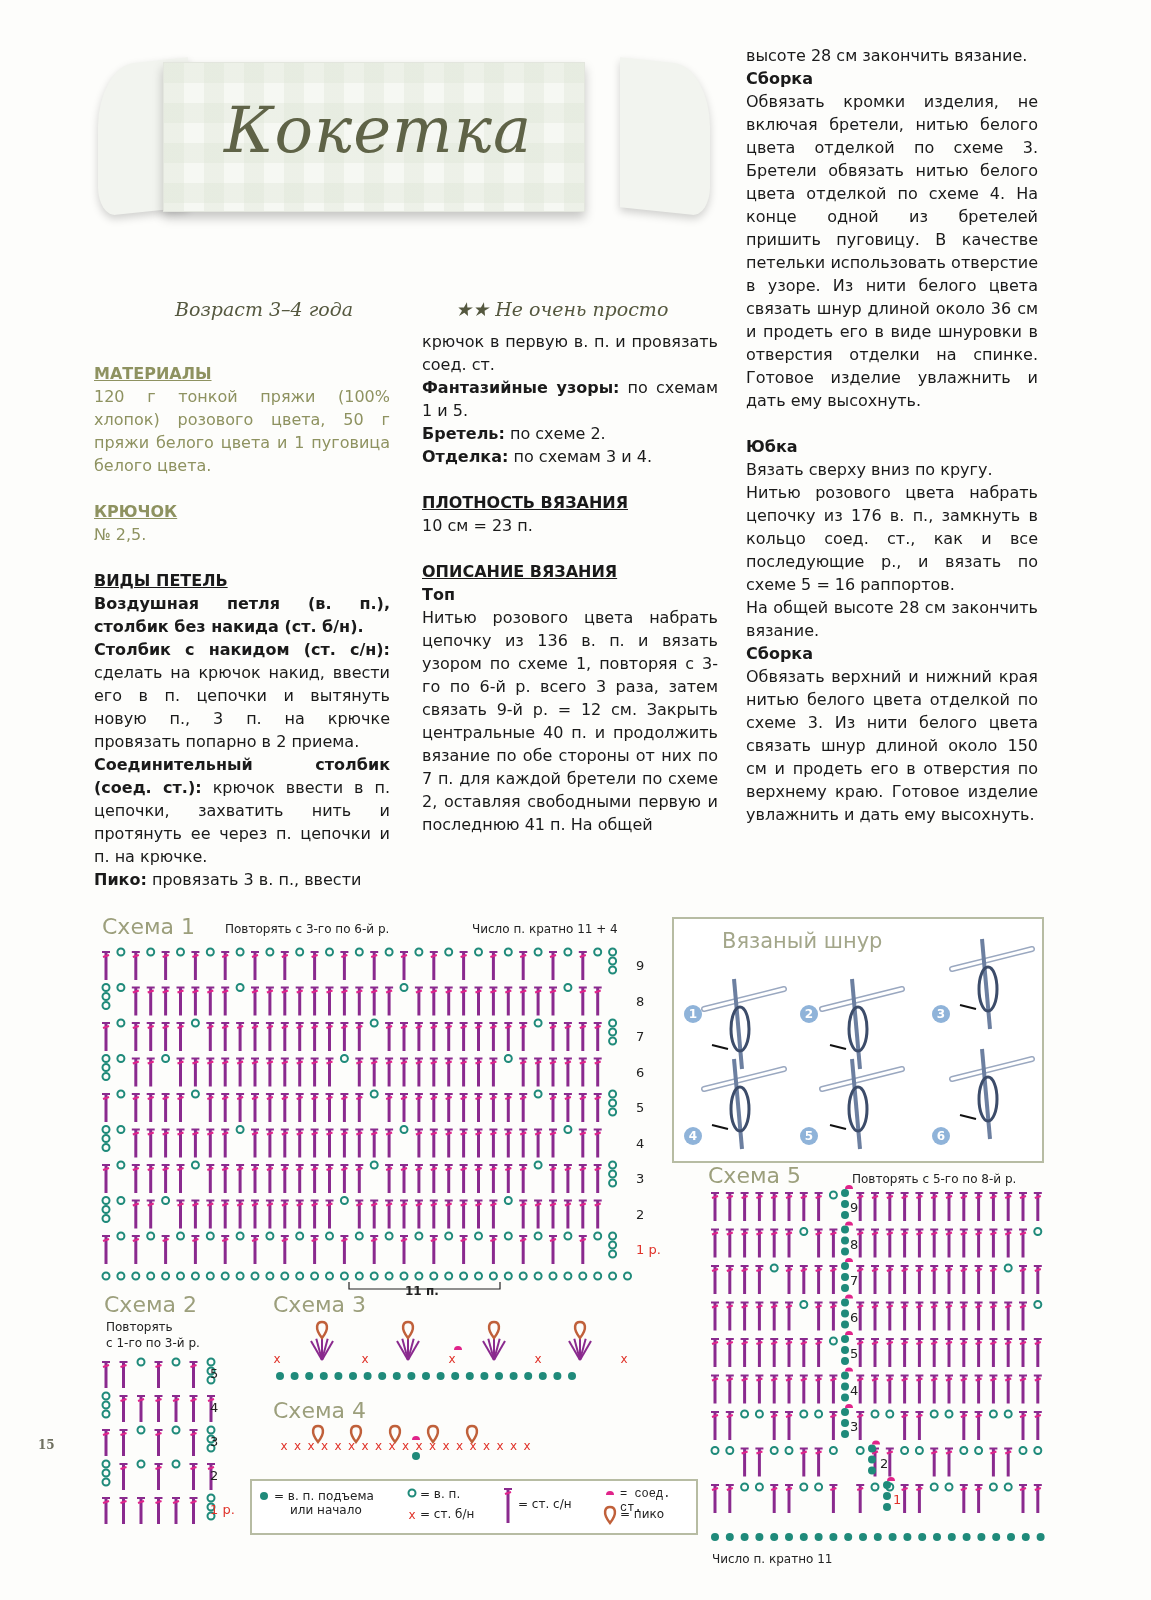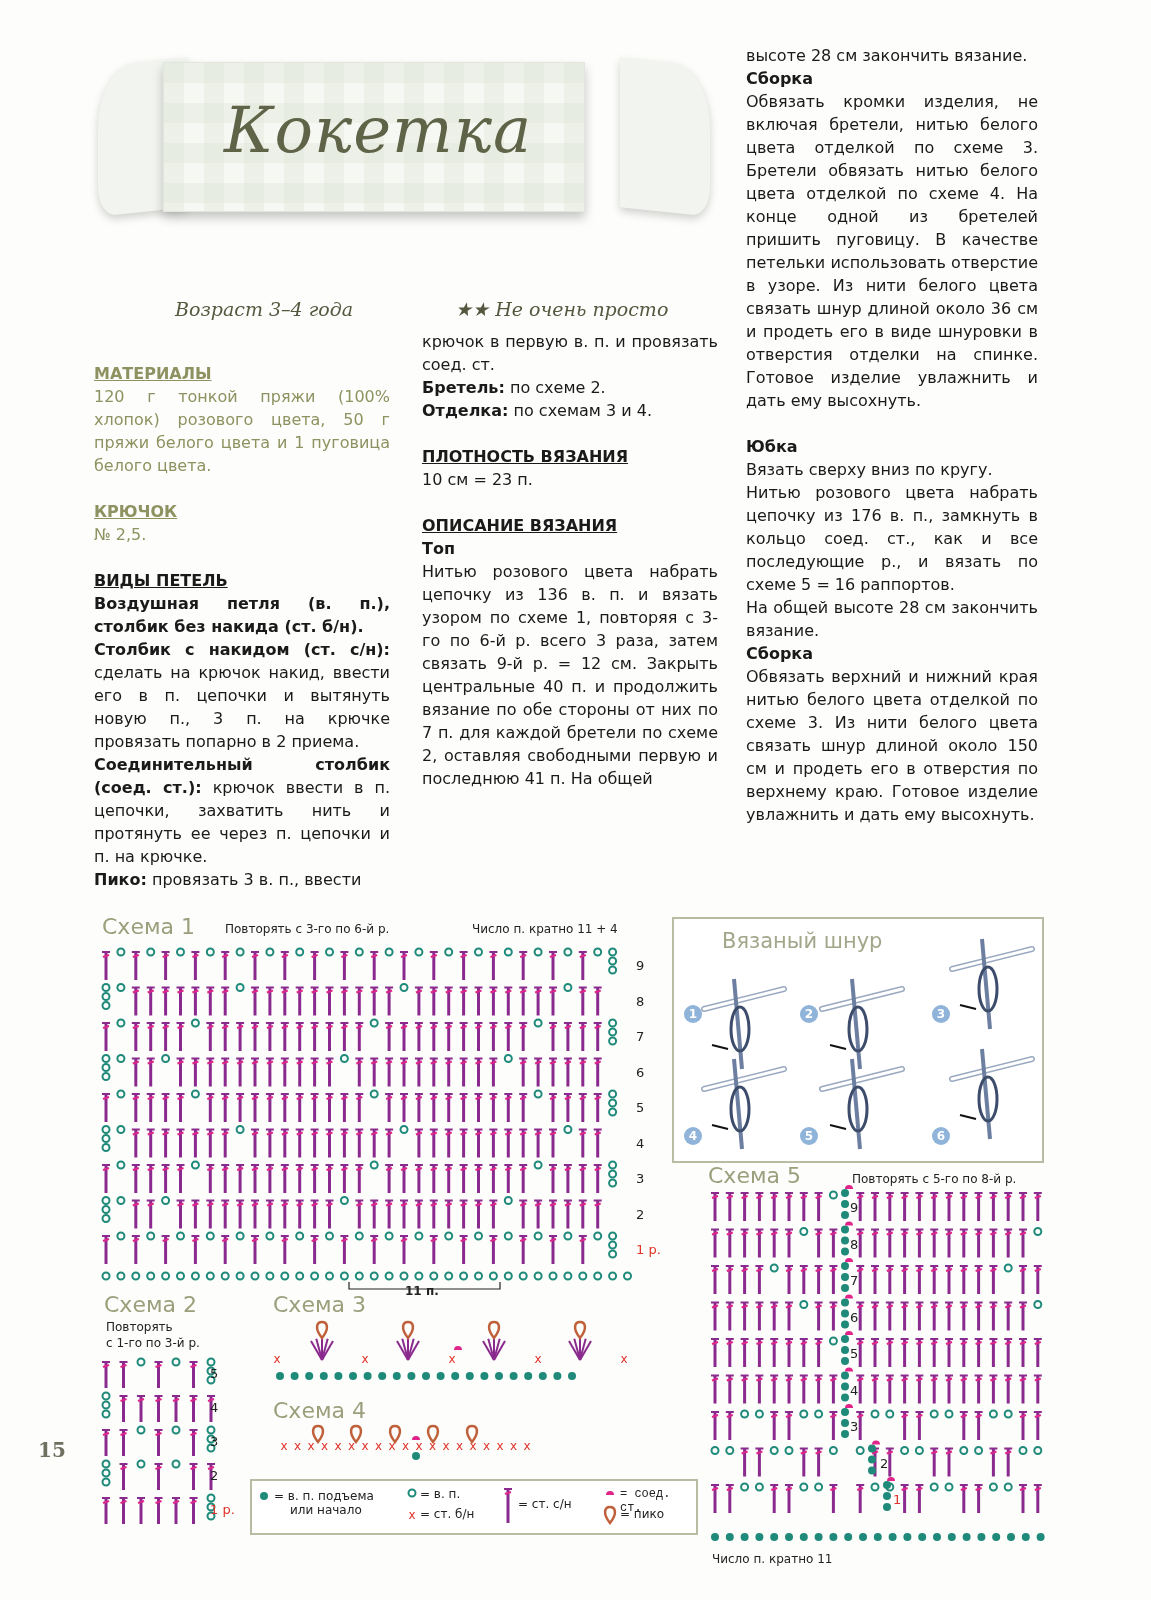--- a/index.html
+++ b/index.html
@@ -41,21 +41,21 @@
   .cord-box { position:absolute; left:672px; top:917px; width:368px; height:242px;
               border:2px solid #b7bca3; background:#fff; }
   .cord-title { position:absolute; left:48px; top:10px; font-size:21px; color:#a3a68a; }
   .step-num { position:absolute; width:18px; height:18px; border-radius:50%; background:#8fb3d9;
               color:#fff; font-size:12px; text-align:center; line-height:18px; font-weight:bold; }
 
   .legend { position:absolute; left:250px; top:1479px; width:444px; height:52px; border:2px solid #b7bca3; background:#fff; }
   .legend span { position:absolute; font-size:12px; color:#222; }
 
   .pagenum { position:absolute; left:38px; top:1438px; font-family:"DejaVu Serif", serif; font-weight:bold;
-             font-size:20px; color:#6f7060; }
+             font-size:12px; color:#6f7060; }
 </style>
 </head>
 <body>
 
 <div class="ribbon-back left"></div>
 <div class="ribbon-back right"></div>
 <div class="banner">
   <div class="banner-title">Кокетка</div>
 </div>
 <div class="subline" style="left:175px;">Возраст 3–4 года</div>
@@ -73,20 +73,21 @@
   <div class="gap"></div>
   <p class="h-black">ВИДЫ ПЕТЕЛЬ</p>
   <p class="b">Воздушная петля (в. п.), столбик без накида (ст. б/н).</p>
   <p><span class="b">Столбик с накидом (ст. с/н):</span><span> сделать на крючок накид, ввести его в п. цепочки и вытянуть новую п., 3 п. на крючке провязать попарно в 2 приема.</span></p>
   <p><span class="b">Соединительный столбик (соед. ст.):</span><span> крючок ввести в п. цепочки, захватить нить и протянуть ее через п. цепочки и п. на крючке.</span></p>
   <p><span class="b">Пико:</span><span> провязать 3 в. п., ввести</span></p>
 </div>
 
 <div class="col" style="left:422px; top:330px; width:296px;">
   <p>крючок в первую в. п. и провязать соед. ст.</p>
+  <p><span class="b">Фантазийные узоры:</span><span> по схемам 1 и 5.</span></p>
   <p><span class="b">Бретель:</span><span> по схеме 2.</span></p>
   <p><span class="b">Отделка:</span><span> по схемам 3 и 4.</span></p>
   <div class="gap"></div>
   <p class="h-black">ПЛОТНОСТЬ ВЯЗАНИЯ</p>
   <p>10 см = 23 п.</p>
   <div class="gap"></div>
   <p class="h-black">ОПИСАНИЕ ВЯЗАНИЯ</p>
   <p class="b">Топ</p>
   <p>Нитью розового цвета набрать цепочку из 136 в. п. и вязать узором по схеме 1, повторяя с 3-го по 6-й р. всего 3 раза, затем связать 9-й р. = 12 см. Закрыть центральные 40 п. и продолжить вязание по обе стороны от них по 7 п. для каждой бретели по схеме 2, оставляя свободными первую и последнюю 41 п. На общей</p>
 </div>

